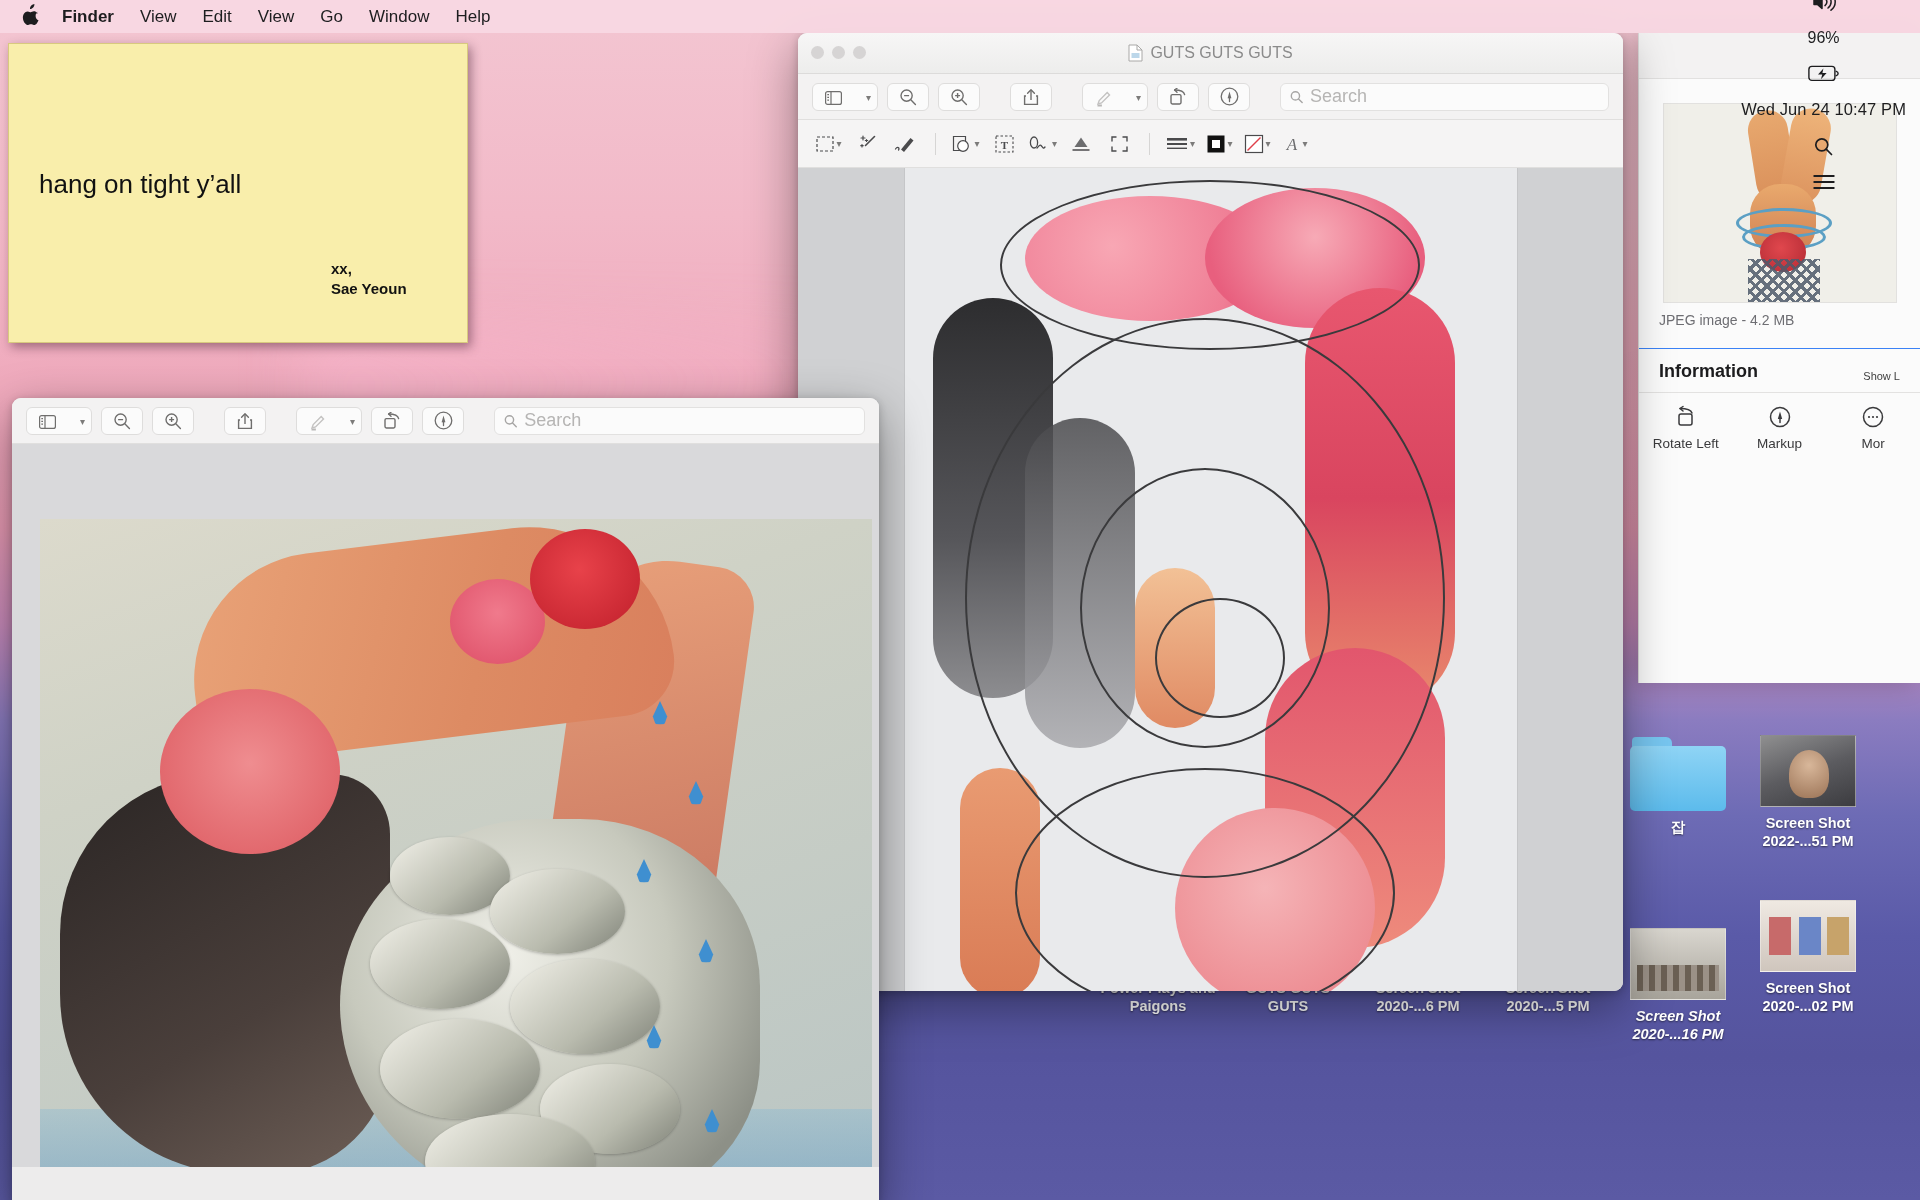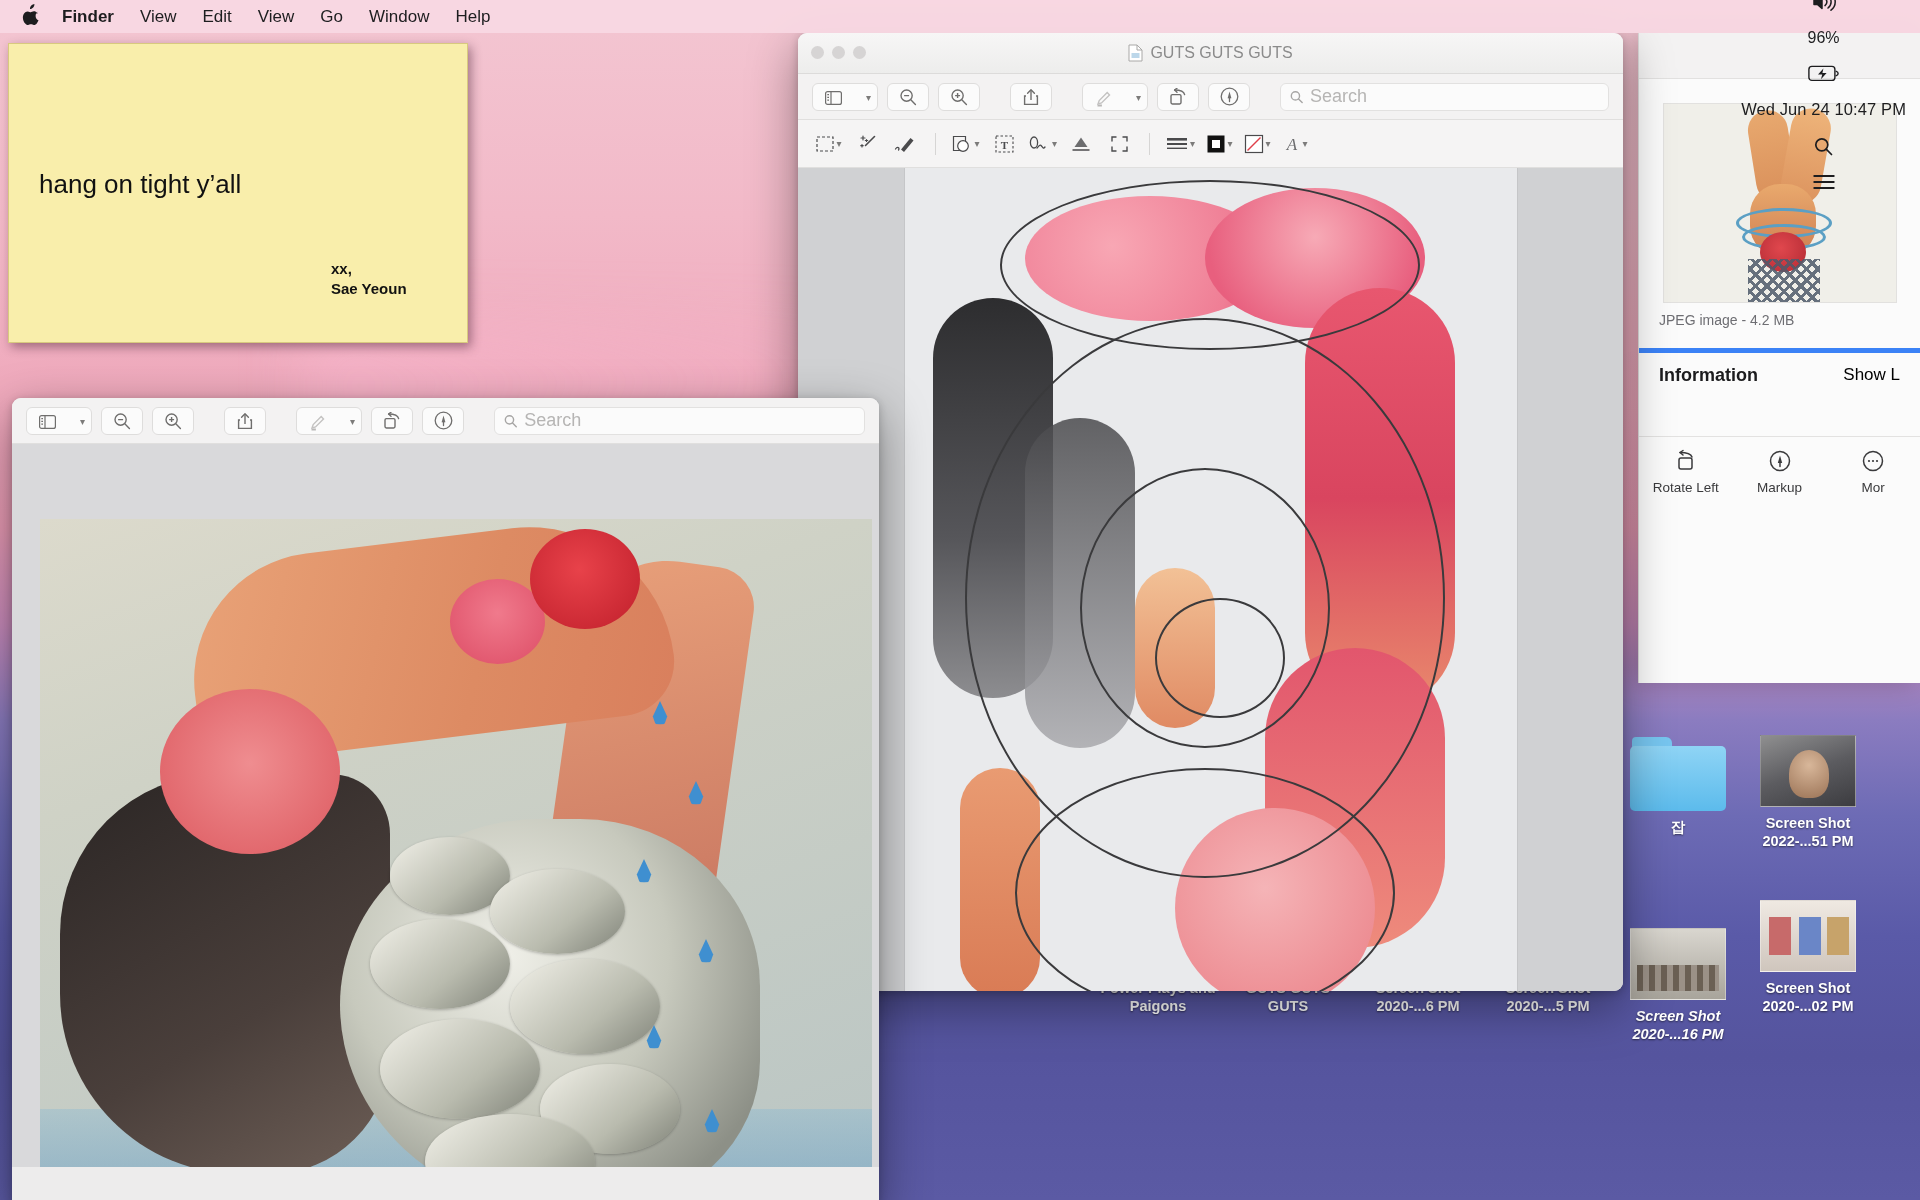--- a/index.html
+++ b/index.html
@@ -221,26 +221,26 @@
            background: radial-gradient(circle at 45% 40%,#e0474d,#b22a33); border-radius: 50%; }
   .u-net { left: 84px; top: 155px; width: 72px; height: 44px;
            background: repeating-linear-gradient(45deg,#4f5a6b 0 3px,transparent 3px 8px),
                        repeating-linear-gradient(-45deg,#4f5a6b 0 3px,transparent 3px 8px);
            opacity: .85; }
   #info-title { margin: 18px 20px 0; font-size: 21px; font-weight: bold;
                 color: #1c1c1e; line-height: 1.22; }
   #info-sub { margin: 9px 20px 0; font-size: 14px; color: #6e6e73; }
   #info-section {
     margin-top: 20px; padding: 12px 20px 10px;
-    border-top: 5px solid #3b82f6; display: flex; align-items: flex-start; gap: 48px;
+    border-top: 1px solid #3b82f6; display: flex; align-items: flex-end; gap: 48px;
   }
   #info-section h3 { font-size: 18px; font-weight: bold; color: #1c1c1e; }
-  #info-showless { margin-left: auto; font-size: 17px; color: #000000; }
+  #info-showless { margin-left: auto; font-size: 11px; color: #404040; }
   #info-actions { display: flex; border-top: 1px solid #e3e2e1;
-                  padding: 12px 0 14px; margin-top: 40px; }
+                  padding: 12px 0 14px; }
   .iact { flex: 1; display: flex; flex-direction: column; align-items: center; gap: 7px; }
   .iact span { font-size: 13.5px; color: #3a3a3c; }
   .iact .ic { width: 24px; height: 24px; }
 
   
   .dicon { position: absolute; width: 120px; text-align: center; z-index: 100; }
   .dicon .thumb { width: 96px; height: 72px; margin: 0 auto; background: #cfcfcf;
                   border: 1px solid rgba(255,255,255,.35); overflow: hidden; position: relative; }
   .dicon .folder { width: 96px; height: 76px; margin: 0 auto; position: relative; }
   .dicon .folder .tab { position: absolute; left: 2px; top: 2px; width: 40px; height: 12px;

